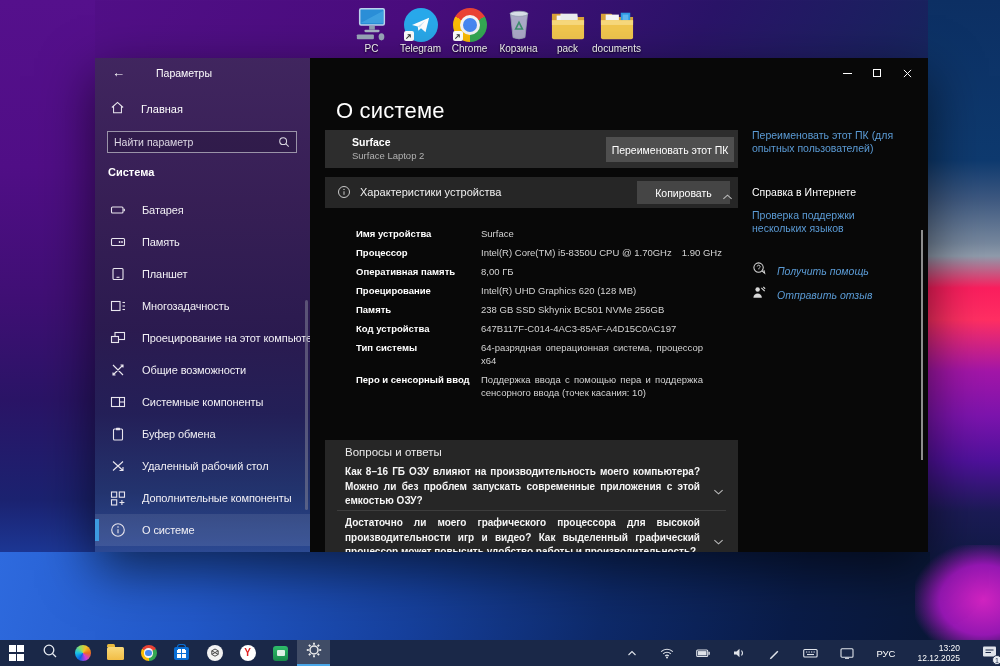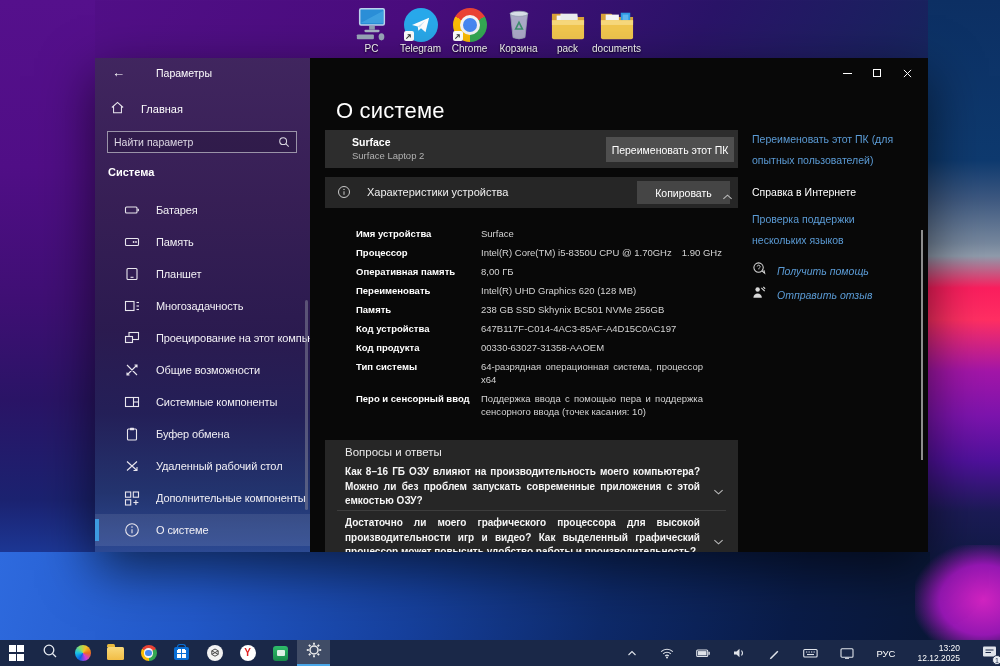--- a/index.html
+++ b/index.html
@@ -44,21 +44,21 @@
   .sb-title { font-size:10.5px; margin-left:32px; }
   .sb-home { position:absolute; top:42px; left:15px; display:flex; align-items:center; gap:16px; color:#fff; font-size:11px; }
   .sb-search { position:absolute; top:73px; left:12px; width:190px; height:22px; border:1px solid #9a93a8;
     background:rgba(20,12,34,.25); display:flex; align-items:center; }
   .sb-search input { flex:1; background:transparent; border:none; outline:none; color:#fff; font-size:10.5px; padding:0 6px;
     font-family:inherit; }
   .sb-search input::placeholder { color:#ddd8e4; }
   .sb-search .mag { margin-right:6px; display:flex; }
   .sb-section { position:absolute; top:108px; left:13px; font-size:11px; font-weight:bold; color:#fff; }
   #sb-items { position:absolute; top:136px; left:0; width:100%; }
-  .side-item { height:32px; display:flex; align-items:center; padding-left:29px; gap:16px; color:#f2f0f5;
+  .side-item { height:32px; display:flex; align-items:center; padding-left:15px; gap:16px; color:#f2f0f5;
     font-size:11px; white-space:nowrap; position:relative; letter-spacing:-0.1px; cursor:default; }
   .side-item .sicn { width:16px; height:16px; flex:0 0 16px; display:flex; align-items:center; justify-content:center; }
   .side-item.selected { background:rgba(255,255,255,.09); }
   .side-item.selected::before { content:""; position:absolute; left:0; top:5px; width:4px; height:22px; background:#3d9ae0; }
   .sicn svg { stroke:#e9e6ee; fill:none; stroke-width:1.1; }
   #sb-scroll { position:absolute; right:2px; top:242px; width:3px; height:210px; background:rgba(130,130,150,.55); border-radius:2px; }
 
   
   .win-controls { position:absolute; top:4px; right:6px; display:flex; }
   .wc { width:30px; height:22px; display:flex; align-items:center; justify-content:center; }
@@ -66,21 +66,21 @@
   .wc-max-glyph { display:block; width:8px; height:8px; border:1px solid #fff; }
   .page-title { position:absolute; left:26px; top:40px; font-size:22px; font-weight:300; color:#fff; letter-spacing:.2px; }
 
   .surface-card { position:absolute; left:15px; top:72px; width:413px; height:38px; background:#2d2d2d; }
   .surface-name { position:absolute; left:27px; top:6px; font-size:10.5px; font-weight:bold; color:#fff; }
   .surface-model { position:absolute; left:27px; top:20px; font-size:9.5px; color:#b2b2b2; }
   .btn { background:#4f4f4f; color:#fff; border:none; font-size:10.5px; font-family:inherit; cursor:pointer; }
   .rename-btn { position:absolute; left:281px; top:7px; width:128px; height:25px; }
 
   .spec-header-card { position:absolute; left:15px; top:119px; width:413px; height:31px; background:#262626; }
-  .spec-header-label { position:absolute; left:35px; top:9px; font-size:11px; color:#f0f0f0;margin-left:7px; }
+  .spec-header-label { position:absolute; left:35px; top:9px; font-size:11px; color:#f0f0f0; }
   .spec-header-icon { position:absolute; left:12px; top:8px; }
   .copy-btn { position:absolute; left:312px; top:4px; width:93px; height:23px; background:#454545; }
   .spec-chevron { position:absolute; left:397px; top:10px; }
 
   #spec-list { position:absolute; left:15px; top:166px; width:413px; padding-left:31px; }
   .spec-row { display:flex; padding:3px 0; }
   .spec-label { flex:0 0 125px; font-size:9.5px; font-weight:bold; color:#fff; line-height:13px; }
   .spec-value { flex:0 0 222px; font-size:9.5px; color:#d4d4d4; line-height:13px; text-align:justify; }
   .spec-value.nowrap { white-space:nowrap; text-align:left; }
 
@@ -88,21 +88,21 @@
   .qa-header { position:absolute; left:20px; top:6px; font-size:11.5px; color:#eaeaea; }
   .qa-row { position:absolute; left:20px; width:355px; font-size:10px; font-weight:bold; color:#f6f6f6;
     line-height:14.5px; text-align:justify; }
   .qa-row1 { top:25px; }
   .qa-sep { position:absolute; left:12px; right:12px; top:70px; border-top:1px solid #3d3d3d; }
   .qa-row2 { top:76px; }
   .qa-chev { position:absolute; right:14px; }
   .qa-chev1 { top:42px; } .qa-chev2 { top:92px; }
 
   #right-panel { position:absolute; left:442px; top:71px; width:165px; }
-  .rp-link { color:#5b9bd5; font-size:10.5px; line-height:21px; cursor:pointer; }
+  .rp-link { color:#5b9bd5; font-size:10.5px; line-height:13px; cursor:pointer; }
   .rp-link1 { position:absolute; top:0; left:0; width:160px; }
   .rp-header { position:absolute; top:57px; left:0; font-size:10.5px; color:#fff; }
   .rp-link2 { position:absolute; top:80px; left:0; width:160px; }
   .rp-iconrow { position:absolute; left:0; display:flex; align-items:center; gap:10px;font-style:italic; }
   .rp-help { top:132px; } .rp-feedback { top:156px; }
   .rp-iconrow .rp-link { line-height:14px; }
 
   #win-scroll { position:absolute; right:5px; top:172px; width:2px; height:230px; background:#8e8e8e; }
 
   
@@ -411,34 +411,30 @@
         </div>
       <div class="spec-row">
           <span class="spec-label">Процессор</span>
           <span class="spec-value nowrap">Intel(R) Core(TM) i5-8350U CPU @ 1.70GHz   1.90 GHz</span>
         </div>
       <div class="spec-row">
           <span class="spec-label">Оперативная память</span>
           <span class="spec-value">8,00 ГБ</span>
         </div>
       <div class="spec-row">
-          <span class="spec-label">Переименовать</span>
+          <span class="spec-label">Проецирование</span>
           <span class="spec-value">Intel(R) UHD Graphics 620 (128 MB)</span>
         </div>
       <div class="spec-row">
           <span class="spec-label">Память</span>
           <span class="spec-value">238 GB SSD Skhynix BC501 NVMe 256GB</span>
         </div>
       <div class="spec-row">
           <span class="spec-label">Код устройства</span>
           <span class="spec-value">647B117F-C014-4AC3-85AF-A4D15C0AC197</span>
-        </div>
-      <div class="spec-row">
-          <span class="spec-label">Код продукта</span>
-          <span class="spec-value">00330-63027-31358-AAOEM</span>
         </div>
       <div class="spec-row">
           <span class="spec-label">Тип системы</span>
           <span class="spec-value">64-разрядная операционная система, процессор x64</span>
         </div>
       <div class="spec-row">
           <span class="spec-label">Перо и сенсорный ввод</span>
           <span class="spec-value">Поддержка ввода с помощью пера и поддержка сенсорного ввода (точек касания: 10)</span>
         </div>
     </div>

